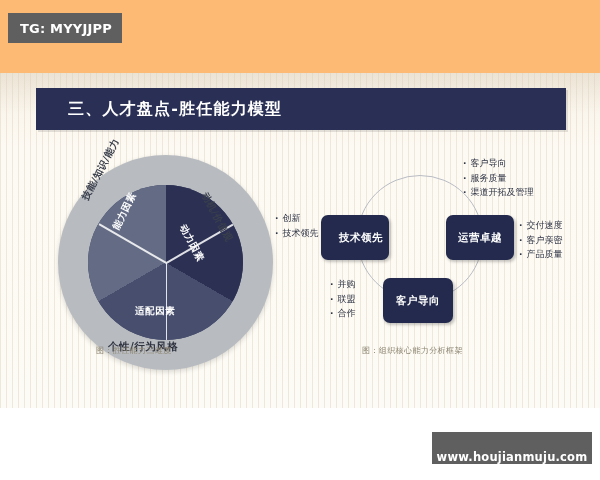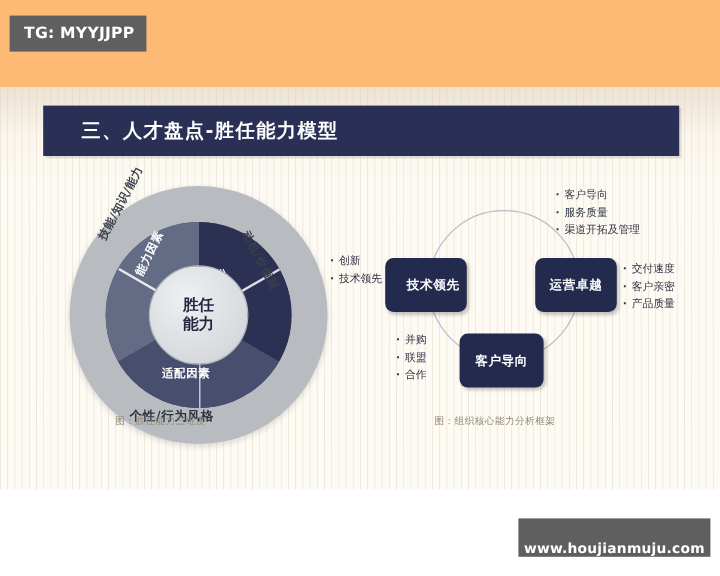--- a/index.html
+++ b/index.html
@@ -230,24 +230,20 @@
       </div>
 
       <div class="mid-label lbl-motive">动力因素</div>
       <div class="mid-label lbl-ability">能力因素</div>
       <div class="mid-label lbl-fit">适配因素</div>
 
       <div class="outer-label lbl-skill">技能/知识/能力</div>
       <div class="outer-label lbl-value">动机/价值观</div>
       <div class="outer-label lbl-style">个性/行为风格</div>
 
-      <div class="core">
-        <span>胜任</span>
-        <span>能力</span>
-      </div>
     </div>
 
     <div class="caption cap-left">图：胜任能力三维度</div>
 
     <div class="fig-right">
 
       <div class="circle-line"></div>
 
       <div class="node node-operation">运营卓越</div>
       <div class="node node-alliance">客户导向</div>

